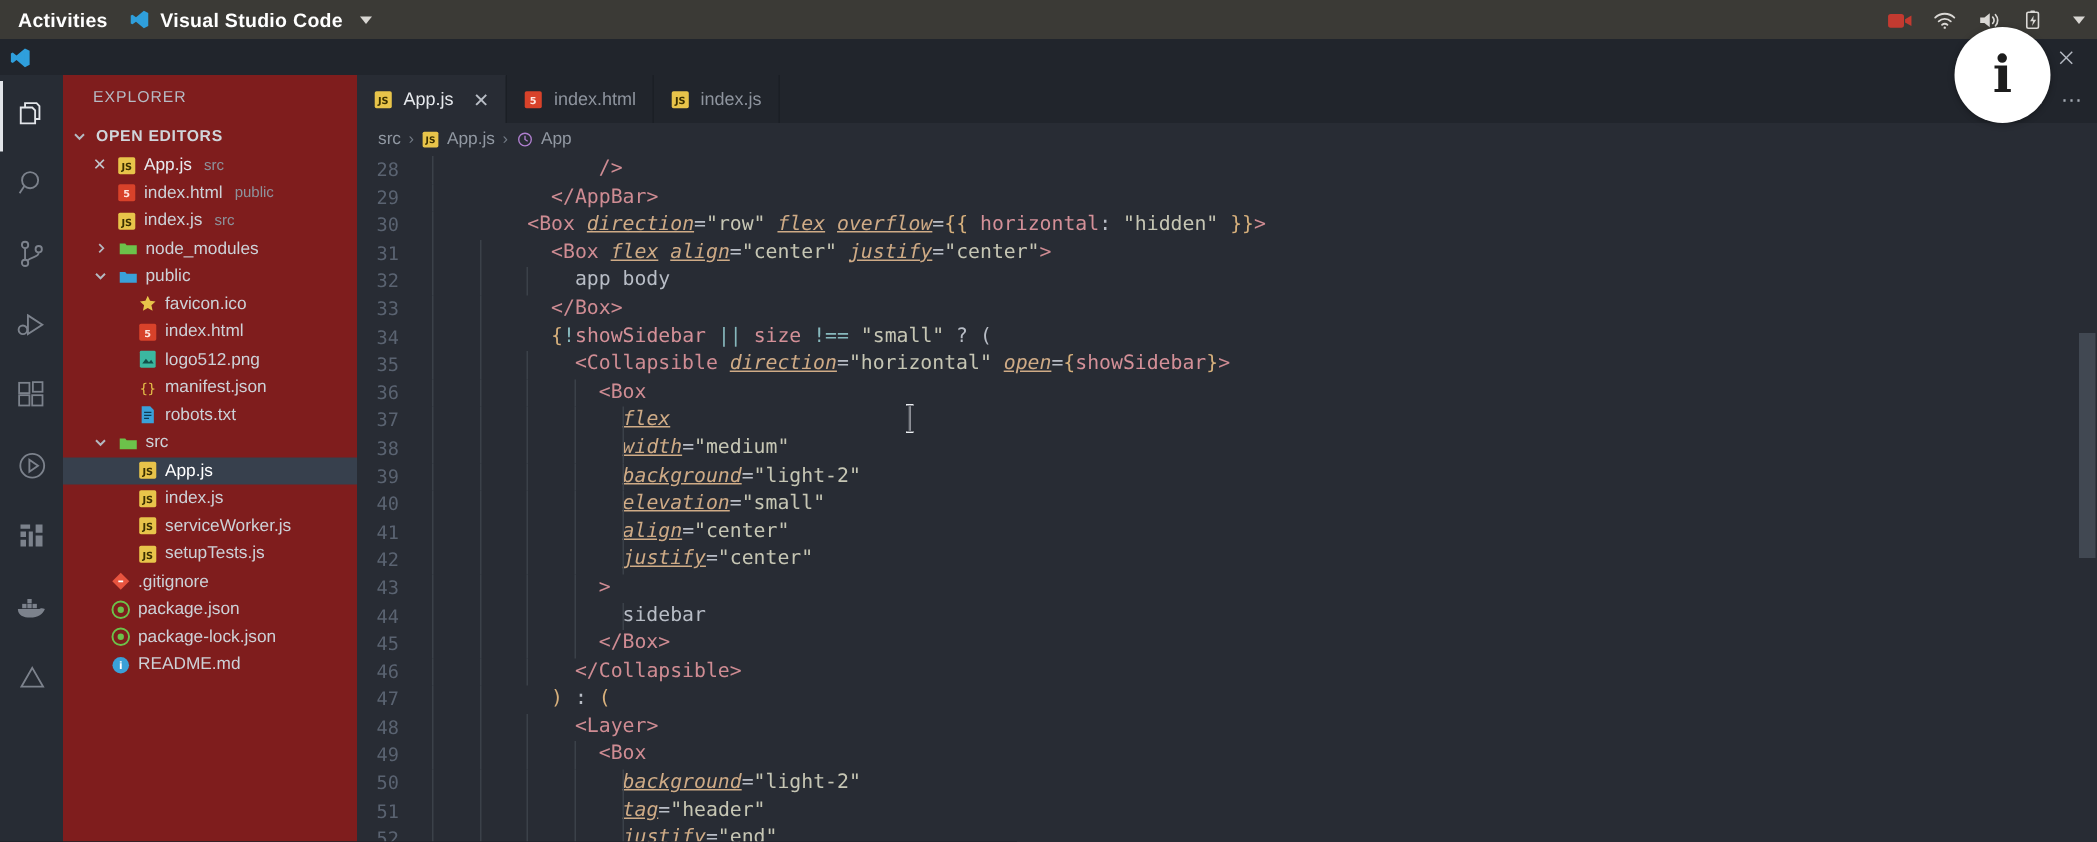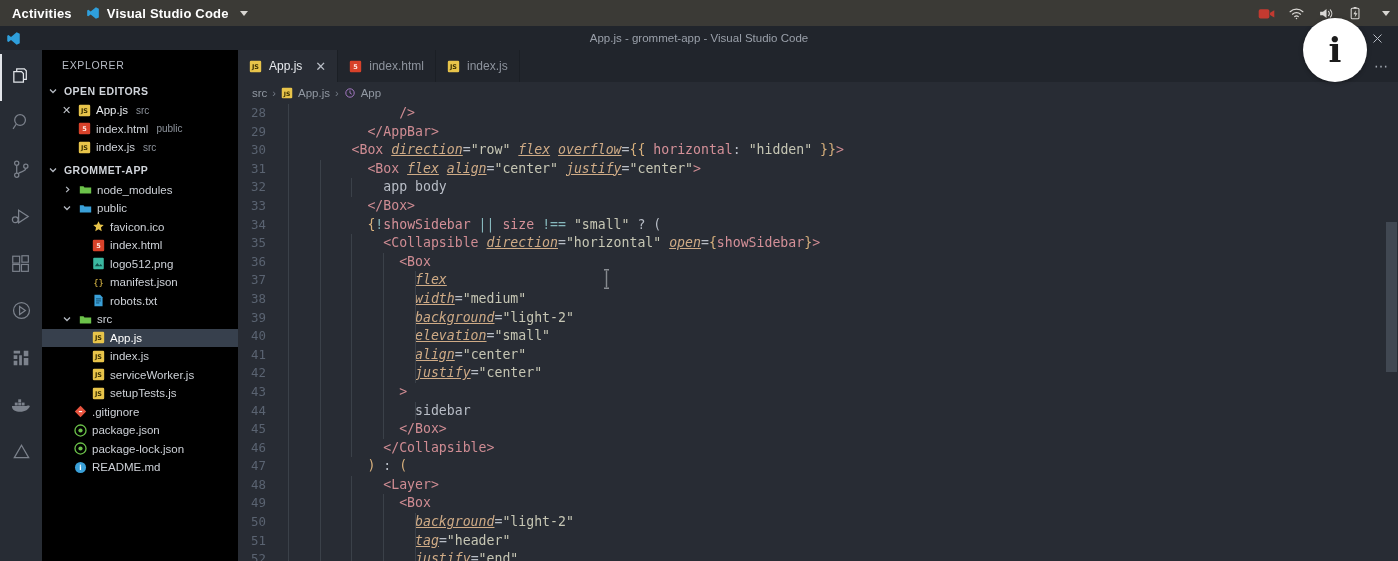--- a/index.html
+++ b/index.html
@@ -82,21 +82,21 @@
     width:42px; height:47px; display:flex; align-items:center; justify-content:center;
     position:relative; color:#7c828c;
   }
   .act-item.active { color:#e2e5e9; }
   .act-item.active:before {
     content:""; position:absolute; left:0; top:0; bottom:0; width:2px; background:#e2e5e9;
   }
 
   
   .sidebar {
-    width:196px; flex:0 0 196px; background:#000000;
+    width:196px; flex:0 0 196px; background:#7f1d1d;
     display:flex; flex-direction:column; overflow:hidden;
     font-size:11.5px; color:#c3c7cd;
   }
   .sb-title {
     height:30px; display:flex; align-items:center; padding-left:20px;
     font-size:10.5px; letter-spacing:.65px; color:#b6bbc4; text-transform:uppercase;
   }
   .sb-section {
     height:21px; display:flex; align-items:center; gap:4px; padding-left:4px;
     font-size:10.5px; font-weight:bold; letter-spacing:.45px; color:#d0d4da;
@@ -259,21 +259,20 @@
 
   <div class="vscode">
 
     <div class="titlebar">
       <div class="tb-logo">
         <svg viewBox="0 0 24 24" width="15" height="15">
           <path d="M17 2 L22 4.5 L22 19.5 L17 22 L8 14.5 L4 17.5 L2 16.5 L2 7.5 L4 6.5 L8 9.5 Z" fill="#2f9fdc"></path>
           <path d="M8 12 L17 5.2 L17 18.8 Z" fill="#2f9fdc"></path>
         </svg>
       </div>
-      <div class="tb-title">App.js - grommet-app - Visual Studio Code</div>
       <div class="win-ctrls">
         <div class="win-btn">
           <svg width="11" height="11" viewBox="0 0 11 11">
               <line x1="1" y1="6" x2="10" y2="6" stroke="#b6bbc4" stroke-width="1"></line>
             </svg>
         </div>
         <div class="win-btn">
           <svg width="11" height="11" viewBox="0 0 11 11">
               <rect x="1.5" y="1.5" width="8" height="8" fill="none" stroke="#b6bbc4" stroke-width="1"></rect>
             </svg>
@@ -411,28 +410,20 @@
           <span class="fi">
             <svg viewBox="0 0 16 16" width="13" height="13">
                 <rect x="1" y="1" width="14" height="14" rx="1.5" fill="#e8c44a"></rect>
                 <text x="8" y="11.5" font-family="DejaVu Sans" font-size="8" font-weight="bold" fill="#3b3000" text-anchor="middle">JS</text>
               </svg>
           </span>
           <span>index.js</span>
           <span class="sub">src</span>
         </div>
 
-        <div class="sb-section" style="margin-top:3px">
-          <span class="twisty">
-            <svg width="10" height="10" viewBox="0 0 10 10" fill="none" stroke="currentColor" stroke-width="1.3">
-                <path d="M2 3.5 L5 6.5 L8 3.5"></path>
-              </svg>
-          </span>
-          <span>GROMMET-APP</span>
-        </div>
 
         <div class="row" style="padding-left:18px">
           <span class="twisty">
             <svg width="9" height="9" viewBox="0 0 10 10" fill="none" stroke="currentColor" stroke-width="1.3">
                 <path d="M3.5 2 L6.5 5 L3.5 8"></path>
               </svg>
           </span>
           <span class="fi">
             <svg viewBox="0 0 16 16" width="13" height="13">
                 <path d="M1 4 h4.5 l1.2 1.5 H15 V13 H1 Z" fill="#6cc24a"></path>

